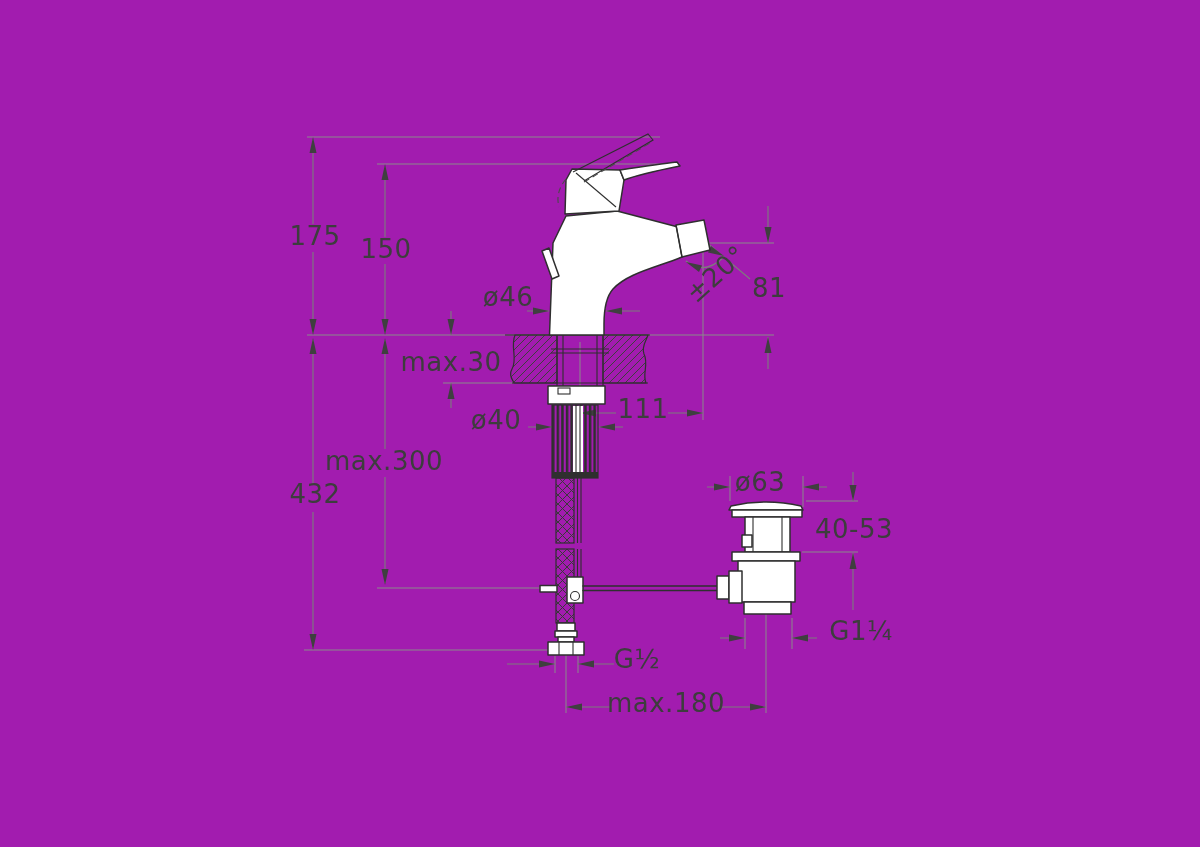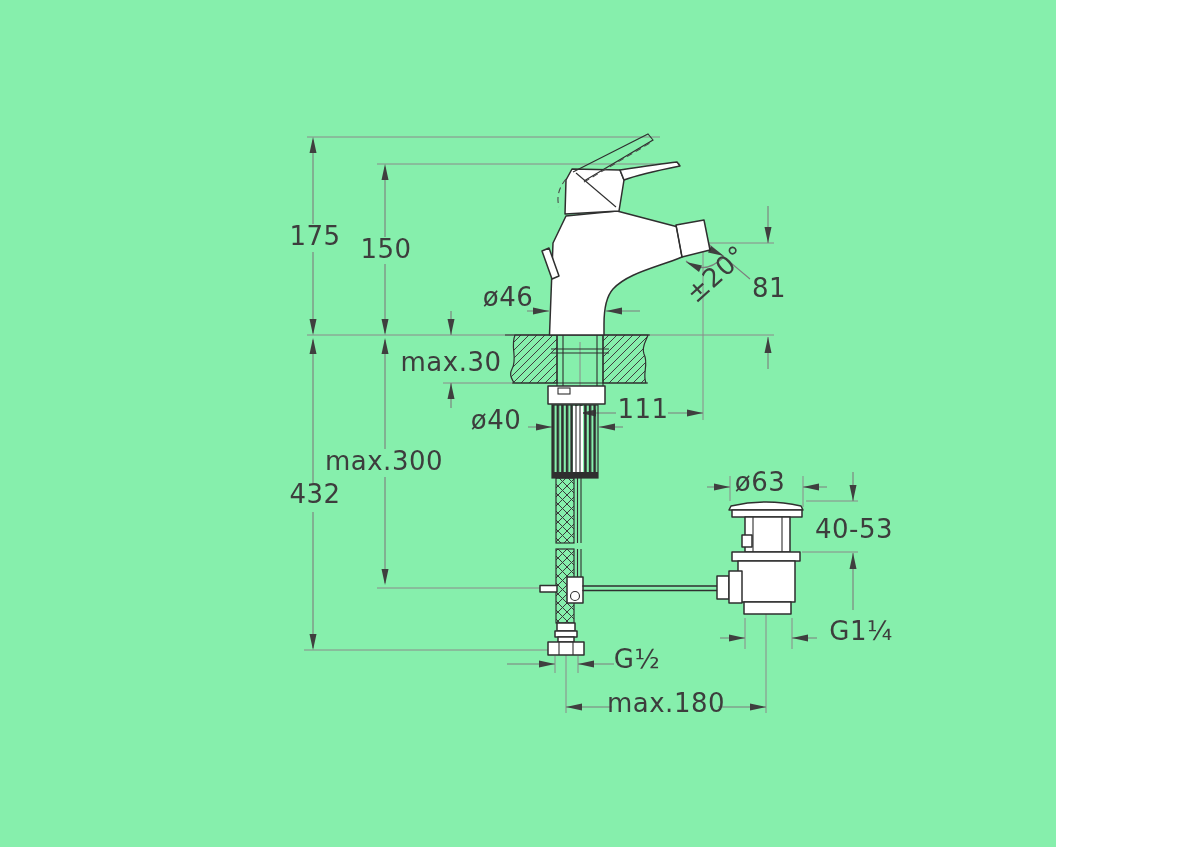--- a/index.html
+++ b/index.html
@@ -1,16 +1,16 @@
 <!DOCTYPE html>
 <html><head>
 <meta charset="utf-8">
 <style>
   html,body{margin:0;padding:0;background:#ffffff;}
-  .stage{width:1056px;height:847px;position:relative;background:#86efac;overflow:hidden;}
+  .stage{width:1200px;height:847px;position:relative;background:#a21caf;overflow:hidden;}
   svg{display:block;}
   text{font-family:"DejaVu Sans","Liberation Sans",sans-serif;fill:#3d3d3d;}
   .dim-label{font-size:26px;letter-spacing:0.5px;}
   .obj{stroke:#2f2f2f;fill:none;stroke-width:1.5;stroke-linejoin:round;stroke-linecap:round;}
   .objf{stroke:#2f2f2f;fill:#ffffff;stroke-width:1.5;stroke-linejoin:round;}
   .thin{stroke:#2f2f2f;fill:none;stroke-width:1.1;}
   .dim{stroke:#7d7d7d;fill:none;stroke-width:1.1;}
   .ext{stroke:#8a8a8a;fill:none;stroke-width:1;}
   .dash{stroke:#4a4a4a;fill:none;stroke-width:1.1;stroke-dasharray:6 4;}
   .arw{fill:#3f3f3f;}

